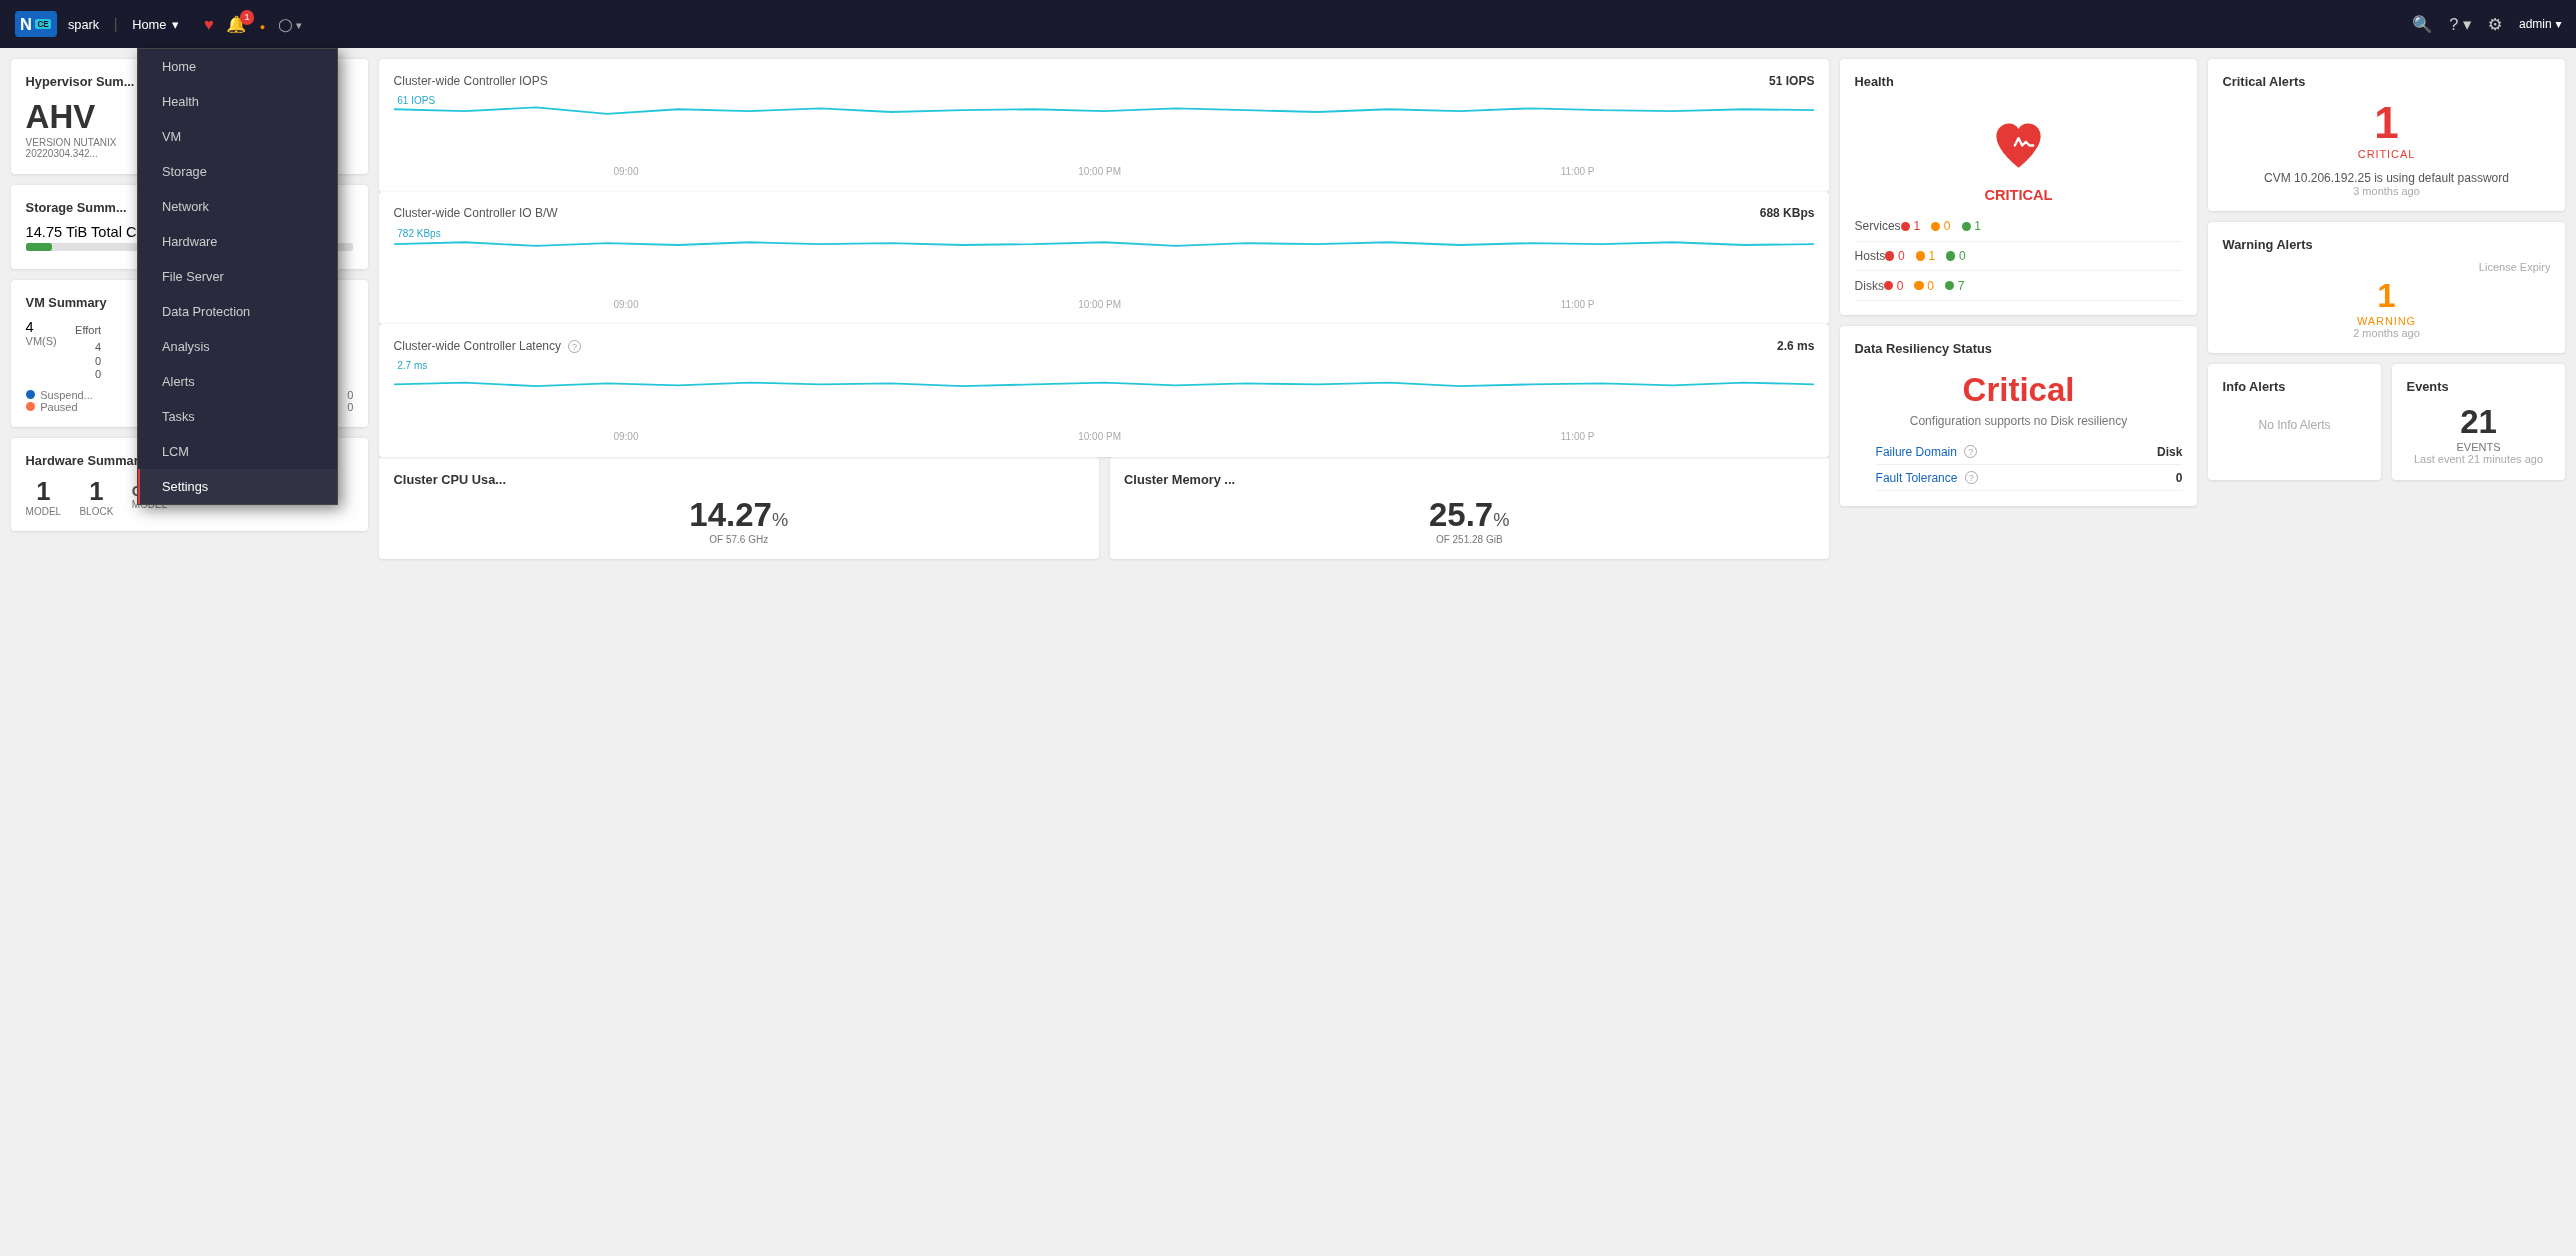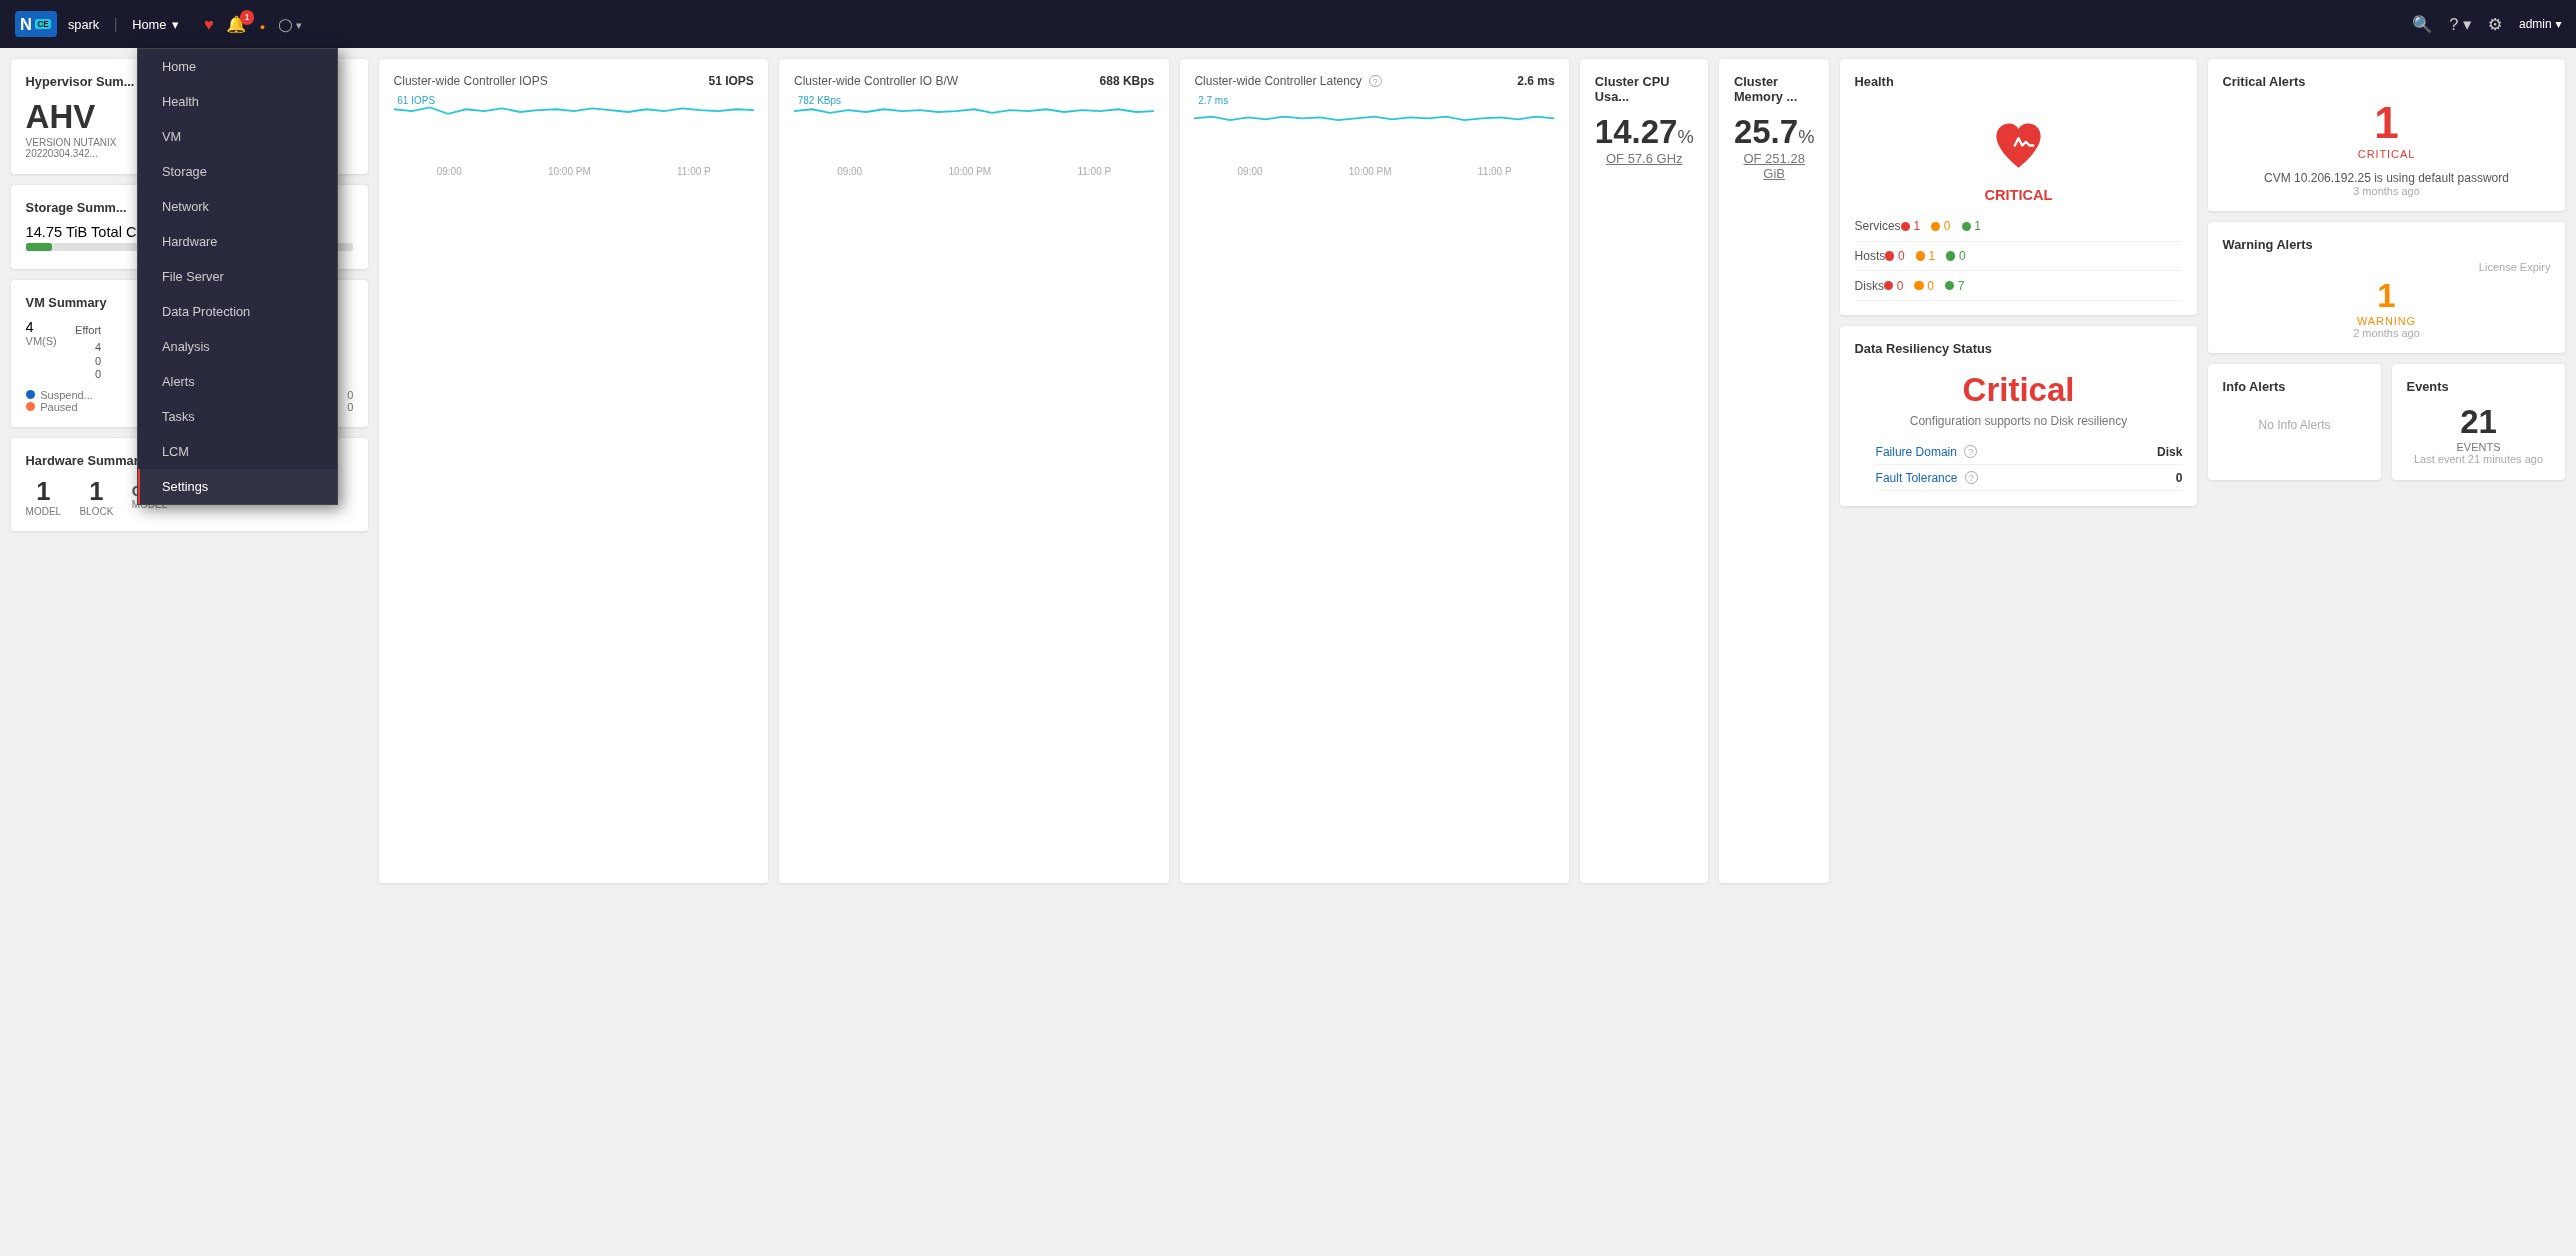--- a/index.html
+++ b/index.html
@@ -87,35 +87,35 @@
 
     
     .hw-card { display: flex; align-items: center; gap: 18.3px; flex-wrap: wrap; }
     .hw-stat { text-align: center; }
     .hw-stat .hw-num { font-size: 25.6px; font-weight: 700; color: #333; }
     .hw-stat .hw-lbl { font-size: 10px; color: #777; }
     .hw-model { font-size: 14.6px; font-weight: 600; color: #555; }
     .hw-model-lbl { font-size: 10px; color: #777; }
 
     
-    .mid-col { display: flex; flex-direction: row; gap: 11px; }
+    .mid-col { display: flex; flex-direction: column; }
     .chart-card { position: relative; }
     .chart-header { display: flex; justify-content: space-between; align-items: center; margin-bottom: 3.7px; }
     .chart-title { font-size: 12px; color: #555; }
     .chart-value { font-size: 12px; font-weight: 600; color: #333; }
     .chart-area { height: 73px; position: relative; overflow: hidden; }
     .chart-line-label { font-size: 10px; color: #26a6c8; position: absolute; top: 3.7px; left: 3.7px; }
     svg.chart-svg { width: 100%; height: 100%; }
     .chart-time-labels { display: flex; justify-content: space-around; font-size: 10px; color: #aaa; margin-top: 1.8px; }
 
     
     .bot-mid { display: flex; gap: 11px; }
     .cpu-card, .mem-card { flex: 1; }
     .big-pct { font-size: 33px; font-weight: 700; color: #333; }
-    .big-pct-sub { font-size: 13px; color: #777; text-decoration: underline; }
+    .big-pct-sub { font-size: 10px; color: #777; }
 
     
     .health-col { display: flex; flex-direction: column; gap: 11px; }
     .health-icon { text-align: center; padding: 18.3px 0 9.1px; }
     .health-status-label { font-size: 14.6px; font-weight: 700; color: #e53935; text-align: center; }
     .svc-row { display: flex; align-items: center; justify-content: flex-start; padding: 7.3px 0; border-bottom: 0.9px solid #f0f0f0; }
     .svc-name { font-size: 12px; color: #555; }
     .svc-indicators { display: flex; gap: 11px; align-items: center; }
     .svc-ind { display: flex; align-items: center; gap: 3.7px; font-size: 12px; }
     .ind-red { color: #e53935; }

